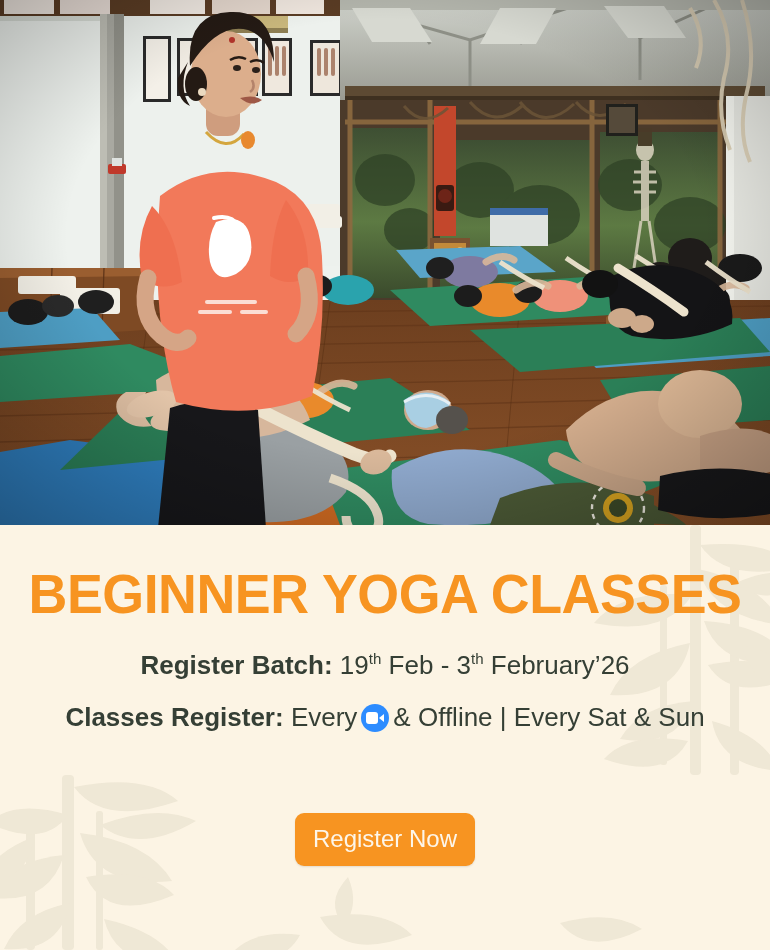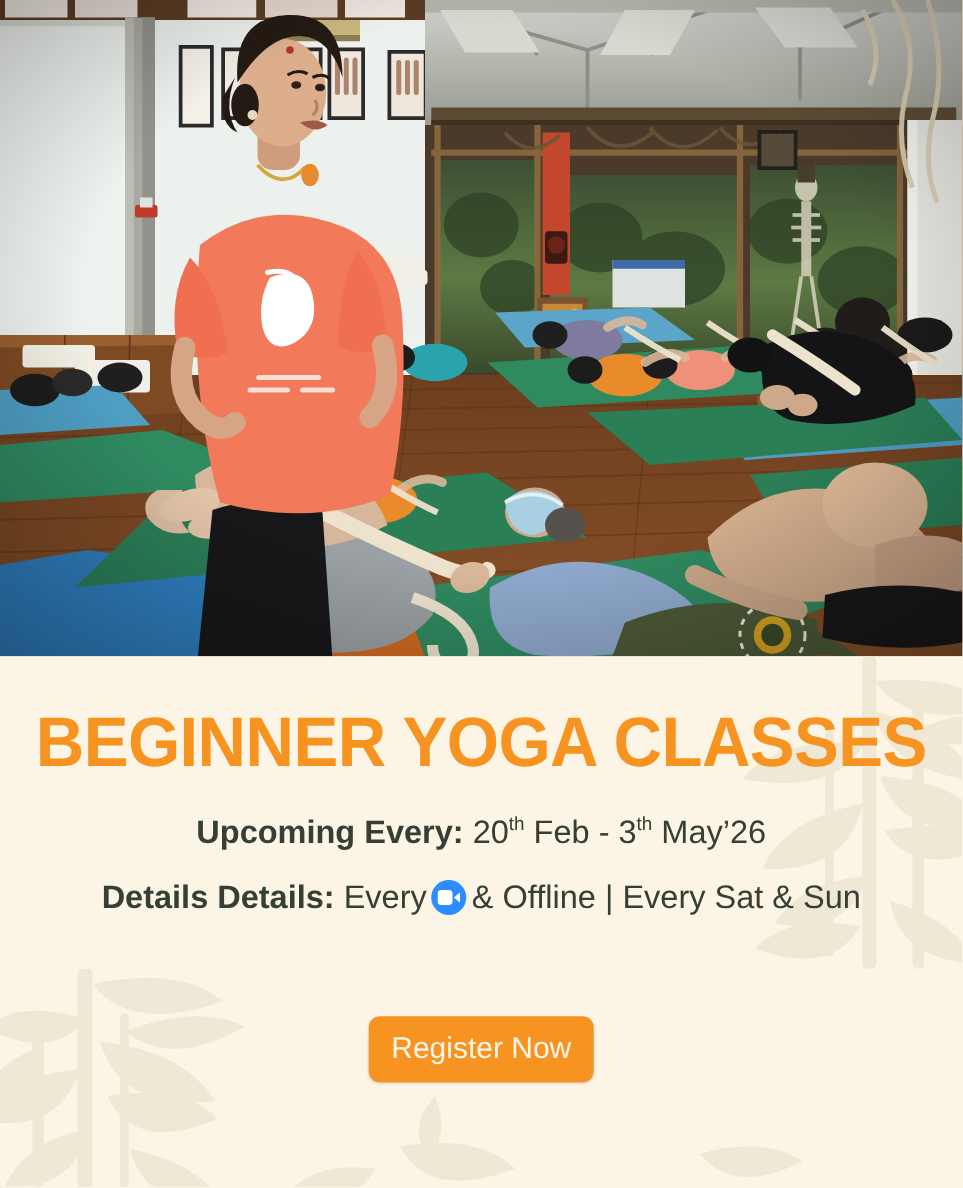--- a/index.html
+++ b/index.html
@@ -488,30 +488,30 @@
           <path d="M560 398 q52 -14 82 6 q-54 28 -82 -6z"></path>
         </g>
       </svg>
     </div>
 
     <div class="panel-inner">
 
       <h1 class="headline">BEGINNER YOGA CLASSES</h1>
 
       <div class="line line-batch">
-        <b>Upcoming Every:</b>
-        <span>20</span><sup>th</sup>
+        <b>Register Batch:</b>
+        <span>19</span><sup>th</sup>
         <span>Feb</span>
         <span>-</span>
         <span>3</span><sup>th</sup>
-        <span>May’26</span>
+        <span>February’26</span>
       </div>
 
       <div class="line line-details">
-        <b>Details Details:</b>
+        <b>Classes Register:</b>
         <span>Every</span><span class="zoom-icon"><svg width="18" height="12" viewBox="0 0 18 12" xmlns="http://www.w3.org/2000/svg">
               <rect x="0" y="0" width="12" height="12" rx="3" fill="#ffffff"></rect>
               <path d="M13 6 L18 2 L18 10 Z" fill="#ffffff"></path>
             </svg></span><span>&amp; Offline</span>
         <span>|</span>
         <span>Every Sat &amp; Sun</span>
       </div>
 
 
       <div class="cta-wrap">

